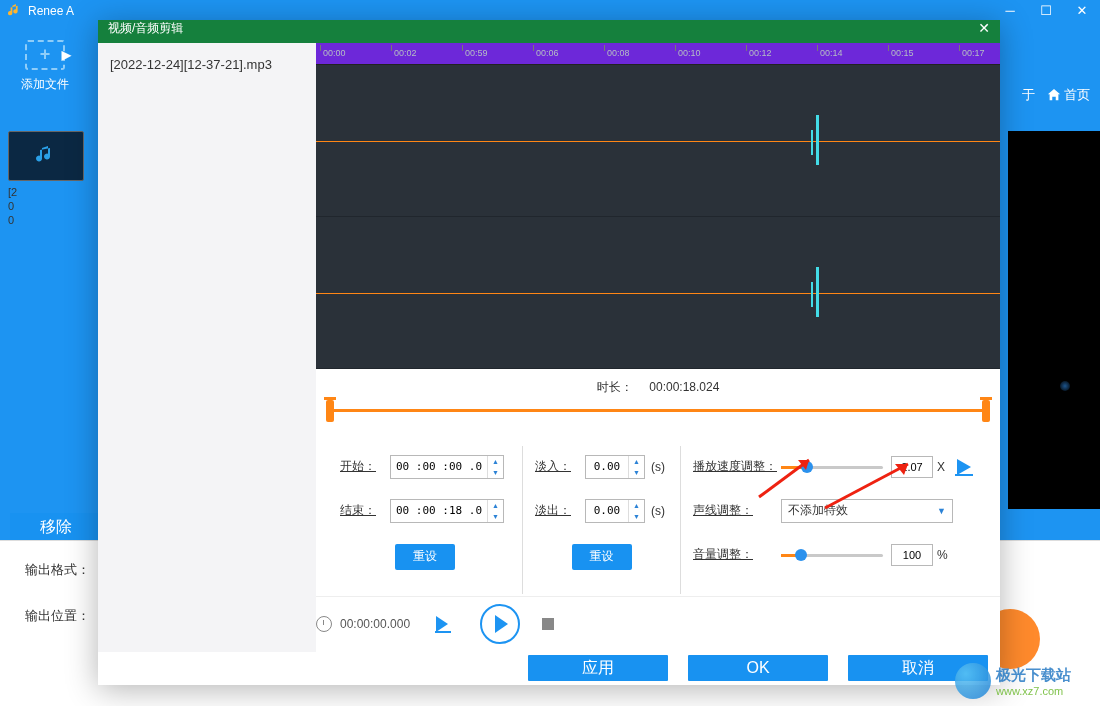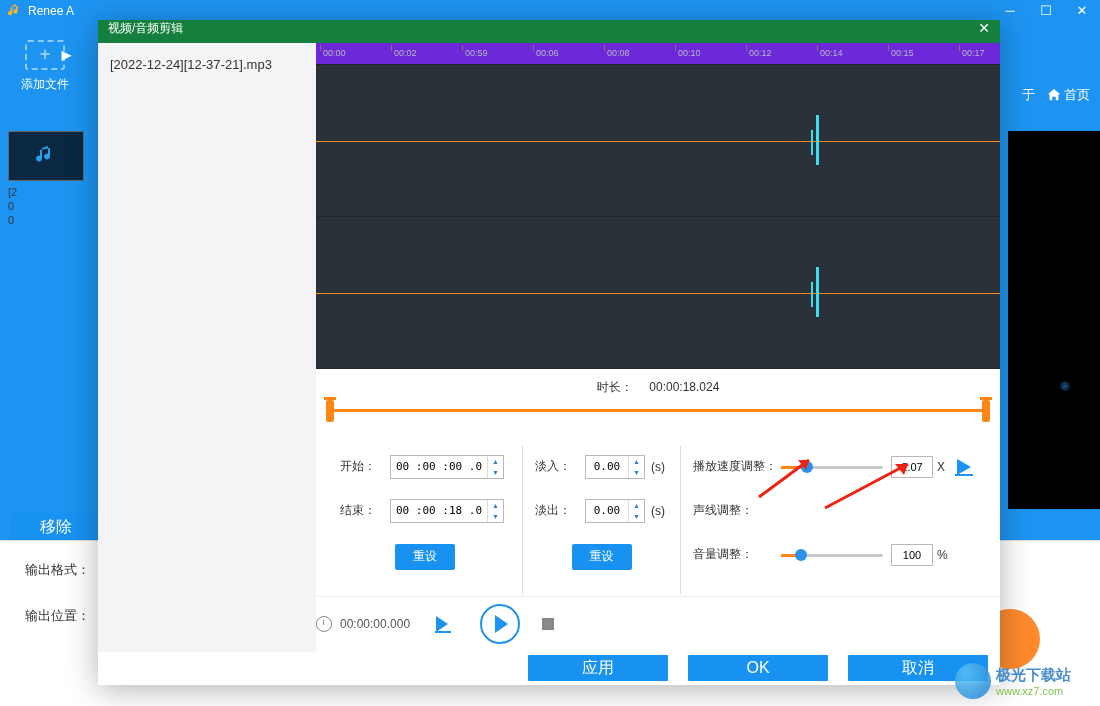--- a/index.html
+++ b/index.html
@@ -71,21 +71,21 @@
 .range-handle.right { right: 0; }
 .range-handle:before { content:''; position:absolute; left:-2px; right:-2px; top:-3px; height:3px; background:#ff8615; }
 
 
 .controls-row { display: flex; padding: 6px 12px 0 12px; gap: 0; font-size: 12px; color: #333; }
 .ctl-group { padding: 8px 12px 8px 12px; }
 .g1 { width: 195px; border-right: 1px solid #ddd; }
 .g2 { width: 158px; border-right: 1px solid #ddd; }
 .g3 { flex: 1; }
 .ctl-line { display: flex; align-items: center; margin-bottom: 18px; height: 26px; }
-.ctl-line label { width: 50px; }
+.ctl-line label { width: 50px; text-decoration: underline; }
 .g3 .ctl-line label { width: 88px; }
 .spinner { display: inline-flex; align-items: center; border: 1px solid #b8b8b8; height: 24px; background: #fff; }
 .spinner input { border: none; outline: none; font-size: 11px; padding: 2px 5px; text-align: center; font-family: monospace; }
 .spinner .w-time { width: 96px; }
 .spinner .w-small { width: 42px; }
 .spin-arrows { width: 16px; display: flex; flex-direction: column; border-left: 1px solid #ddd; }
 .spin-arrows div { height: 11px; font-size: 7px; text-align: center; color: #2b82d6; cursor: pointer; line-height: 11px; }
 .unit { margin-left: 6px; }
 .reset-btn { background: #1892f1; color: #fff; border: none; width: 60px; height: 26px; font-size: 12px; border-radius: 2px; cursor: pointer; }
 .reset-row { text-align: center; padding-top: 2px; }
@@ -293,20 +293,24 @@
             </div>
             <input class="speed-box" value="2.07" style="">
             <span style="margin-left:4px">X</span>
             <svg class="play-tri" viewBox="0 0 22 22">
                 <path fill="#1d94f2" d="M4 3l14 8-14 8z"></path>
                 <rect x="2" y="18" width="18" height="2" fill="#1d94f2"></rect>
               </svg>
           </div>
           <div class="ctl-line">
             <label>声线调整：</label>
+            <div class="select-box">
+              <span>不添加特效</span>
+              <span class="arrow">▼</span>
+            </div>
           </div>
           <div class="ctl-line">
             <label>音量调整：</label>
             <div class="slider">
               <div class="slider-track"></div>
               <div class="slider-fill" style="width:18px"></div>
               <div class="slider-thumb" style="left:14px"></div>
             </div>
             <input class="speed-box" value="100" style="">
             <span style="margin-left:4px">%</span>

